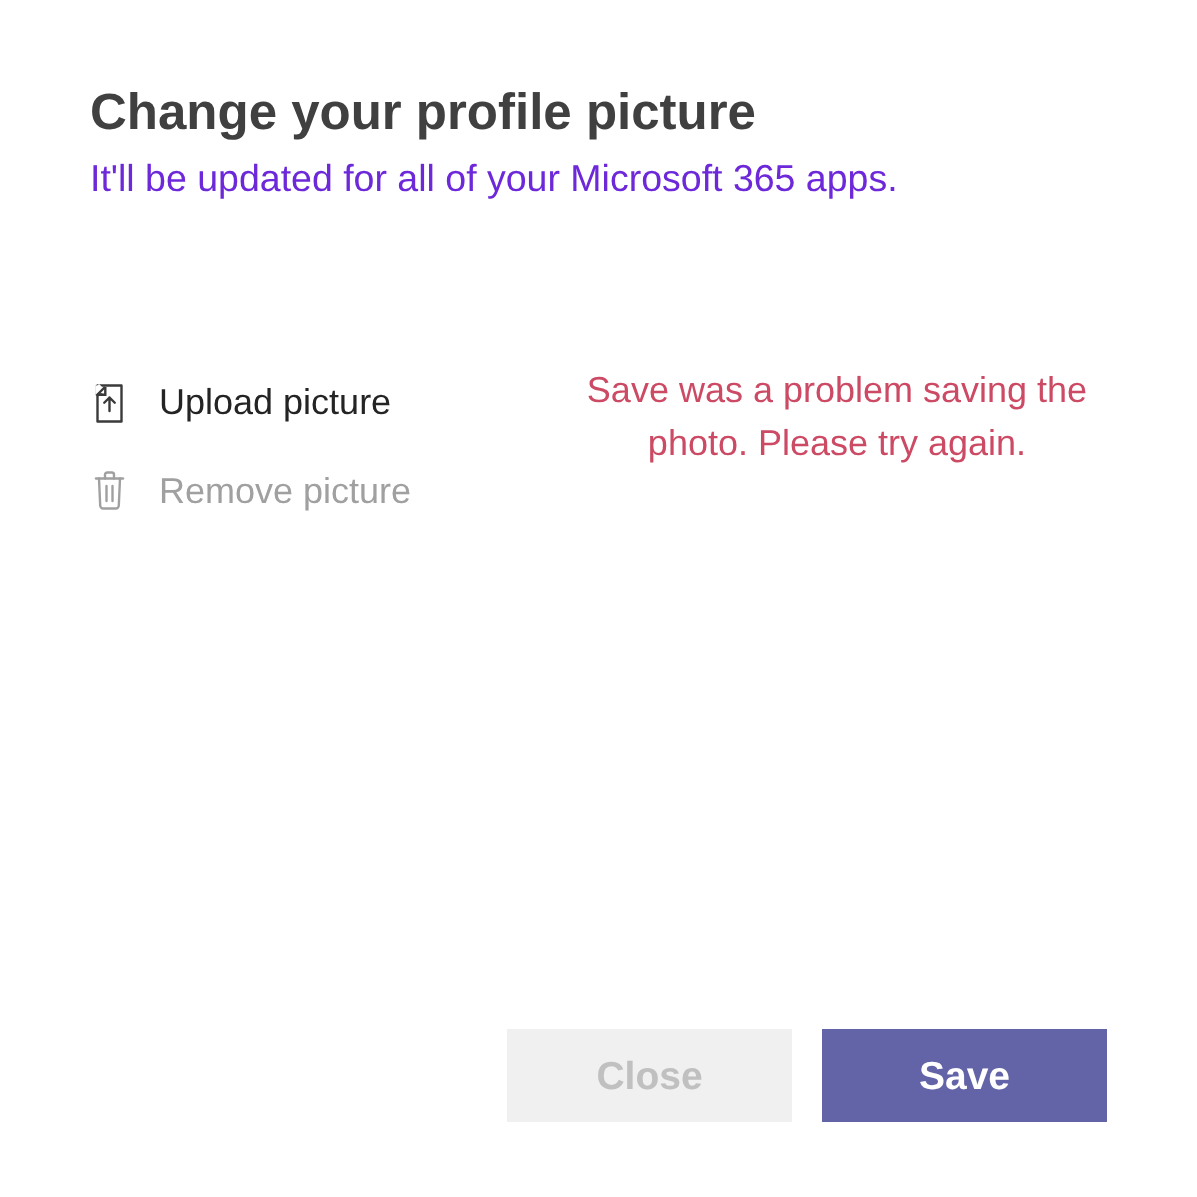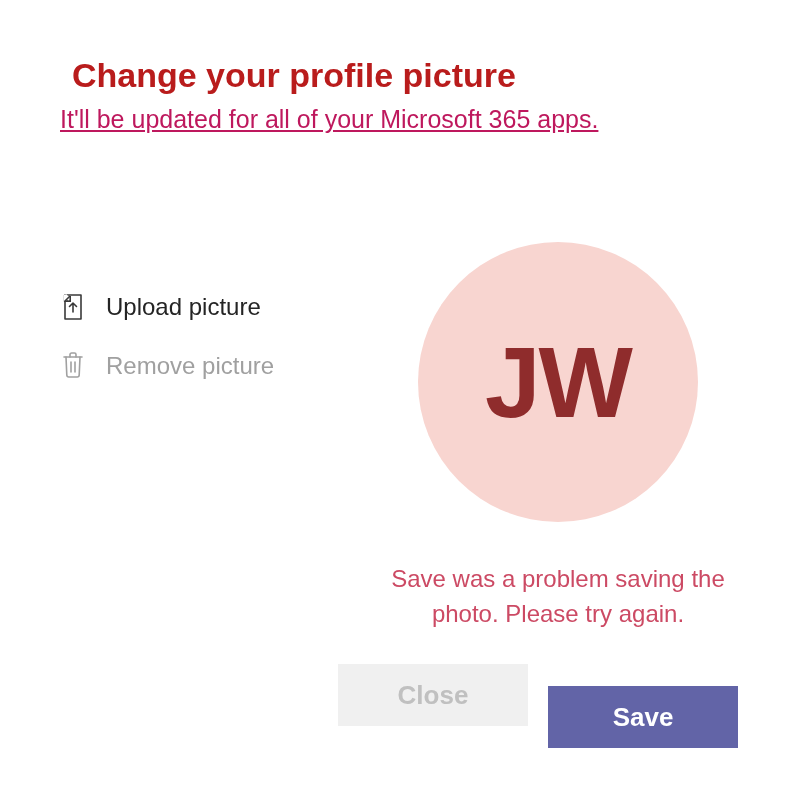--- a/index.html
+++ b/index.html
@@ -20,30 +20,28 @@
       width: 798px;
       height: 798px;
       padding: 56px 60px 50px 60px;
       display: flex;
       flex-direction: column;
       position: relative;
     }
     .dialog-title {
       font-size: 34px;
       font-weight: 700;
-      color: #b91c1c;
+      color: #404040;
       margin-bottom: 10px;
-      margin-left: 12px;
     }
     .dialog-subtitle {
       font-size: 25px;
       font-weight: 400;
-      color: #be185d;
-      margin-bottom: 108px;
-      text-decoration: underline;
+      color: #6d28d9;
+      margin-bottom: 70px;
     }
     .content-row {
       display: flex;
       flex-direction: row;
       align-items: flex-start;
       gap: 10px;
     }
     .actions-col {
       display: flex;
       flex-direction: column;
@@ -120,21 +118,20 @@
       align-items: center;
       justify-content: center;
     }
     .btn-secondary {
       background: #f0f0f0;
       color: #c0c0c0;
       margin-left: 28px;
     }
     .btn-primary {
       color: #ffffff;
-      margin-top: 22px;
     }
   </style>
 </head>
 <body>
 
 <div class="dialog">
   <h1 class="dialog-title">Change your profile picture</h1>
   <p class="dialog-subtitle">It'll be updated for all of your Microsoft 365 apps.</p>
 
   <div class="content-row">
@@ -163,23 +160,20 @@
             <path d="M5 6 L5.8 24 C5.85 25 6.7 26 7.8 26 L16.2 26 C17.3 26 18.15 25 18.2 24 L19 6" stroke="#a0a0a0" stroke-width="1.6" fill="none" stroke-linecap="round"></path>
             <path d="M10 11 L10 21 M14 11 L14 21" stroke="#a0a0a0" stroke-width="1.6" stroke-linecap="round"></path>
           </svg>
         </span>
         <span class="action-label">Remove picture</span>
       </div>
 
     </div>
 
     <div class="avatar-col">
-      <div class="avatar-circle" id="avatar-circle" style="background: rgb(248, 213, 208); color: rgb(143, 44, 44);">
-        <span>JW</span>
-      </div>
       <div class="error-message" id="error-msg" style="color: rgb(204, 74, 100);">Save was a problem saving the photo. Please try again.</div>
     </div>
   </div>
 
   <div class="button-row">
     <button class="btn btn-secondary">Close</button>
     <button class="btn btn-primary" id="save-btn" style="background: rgb(98, 100, 167);">Save</button>
   </div>
 </div>
 

